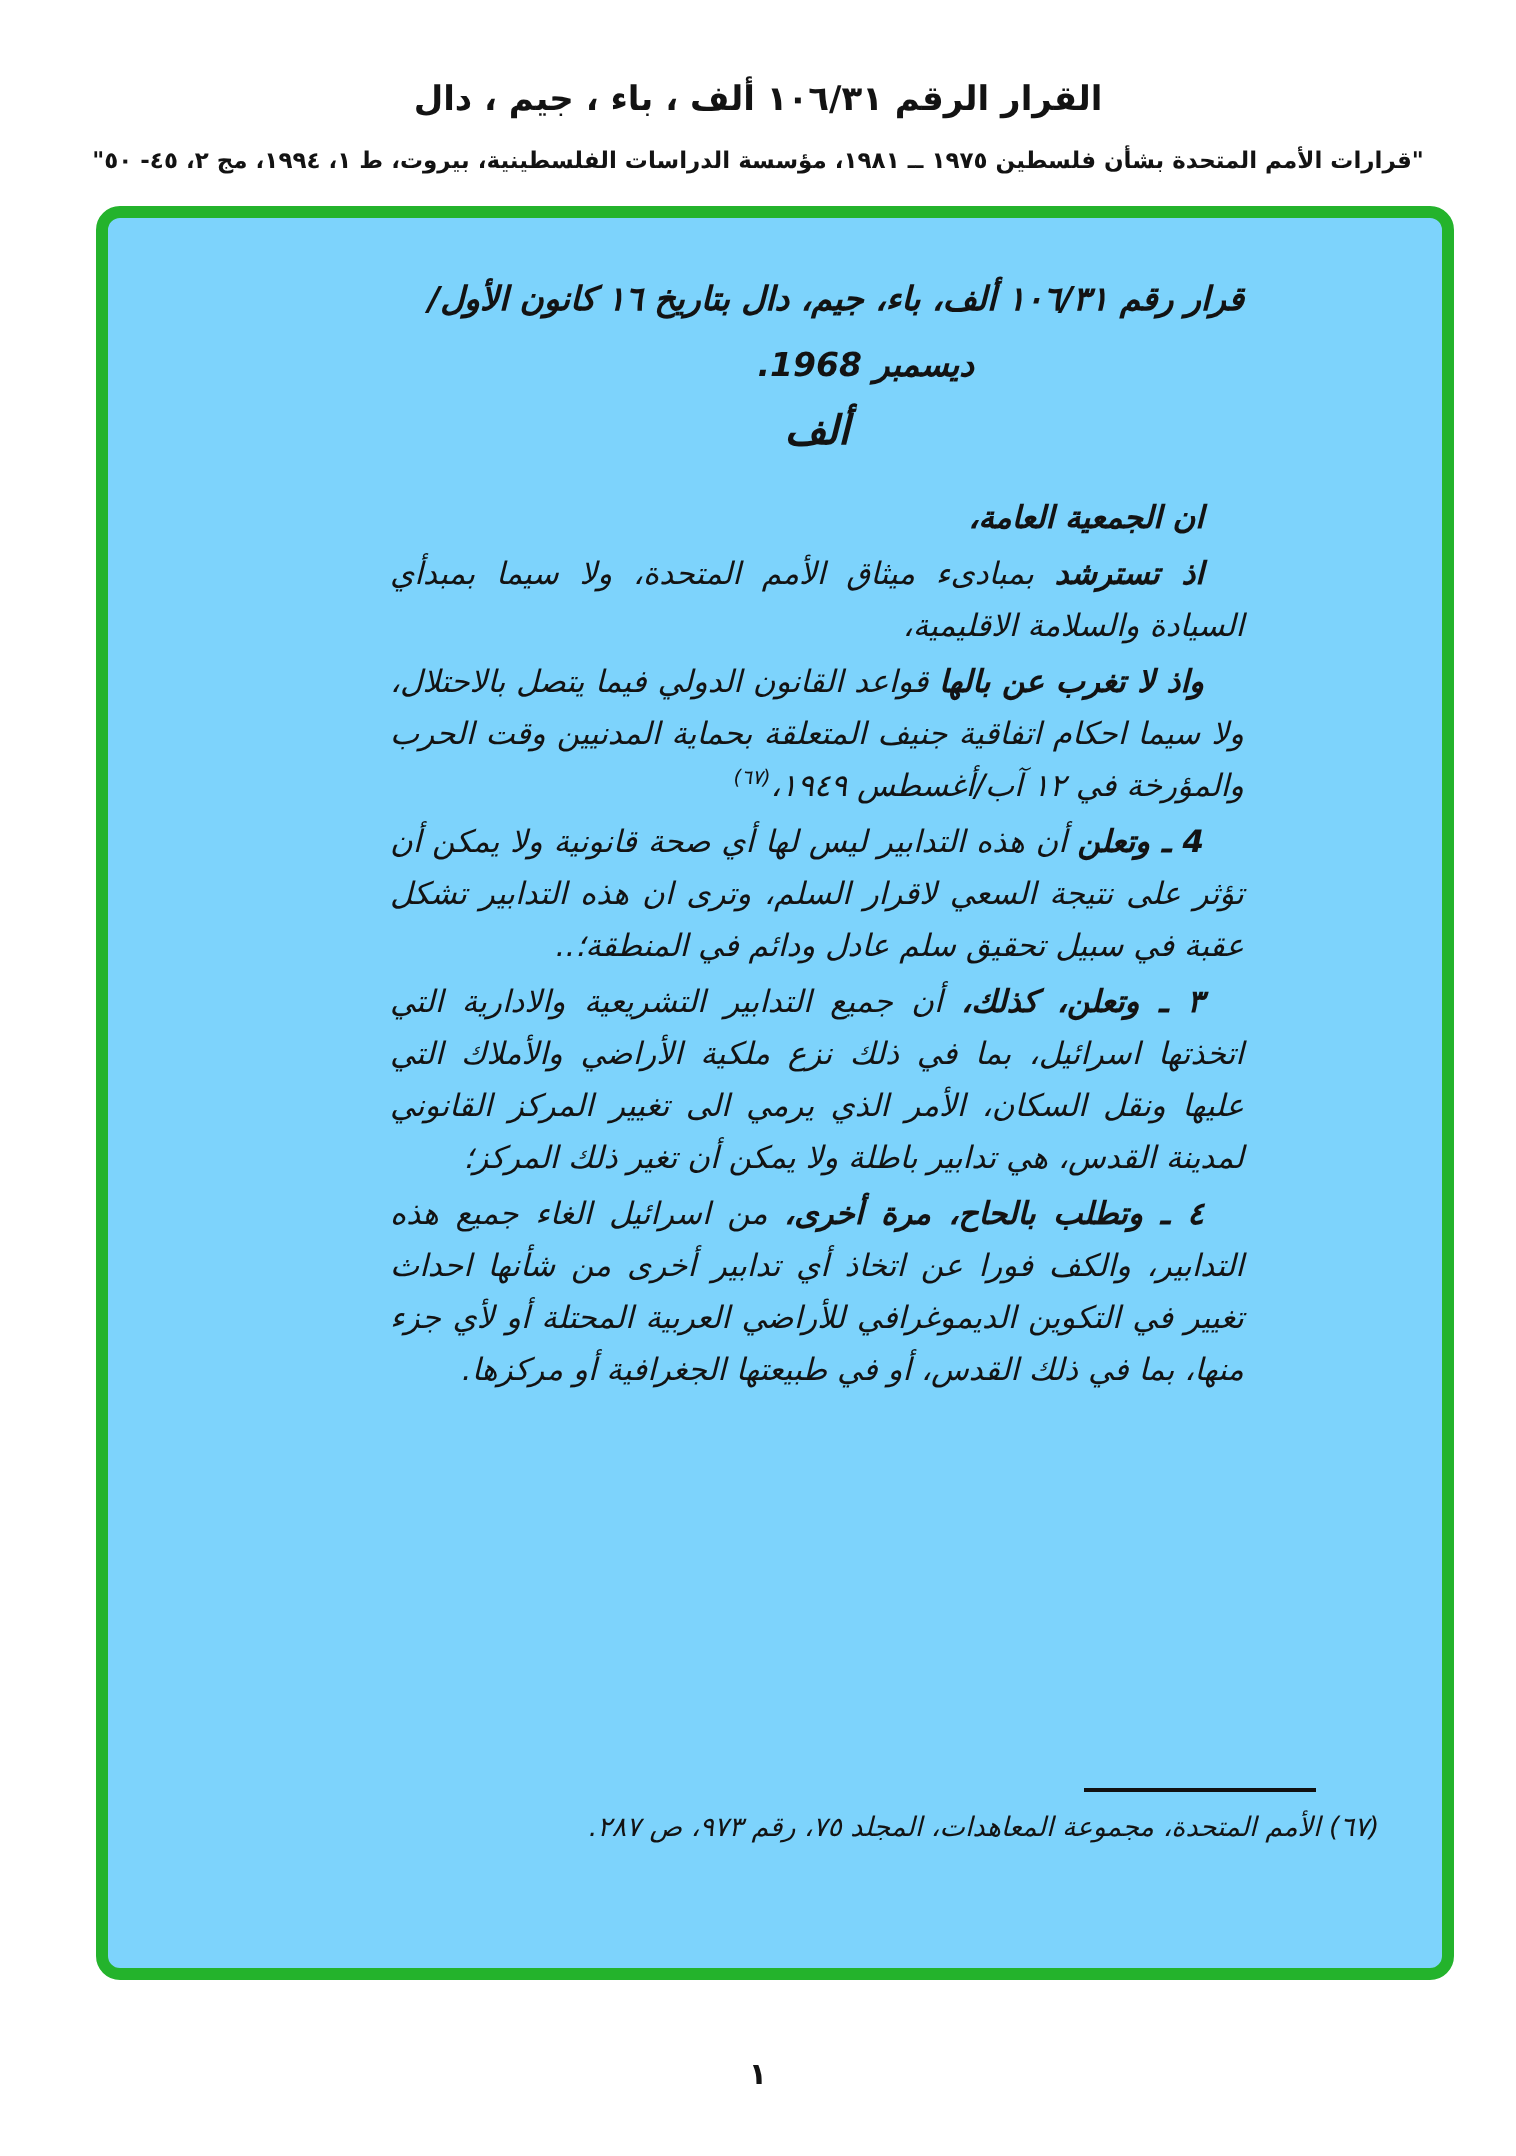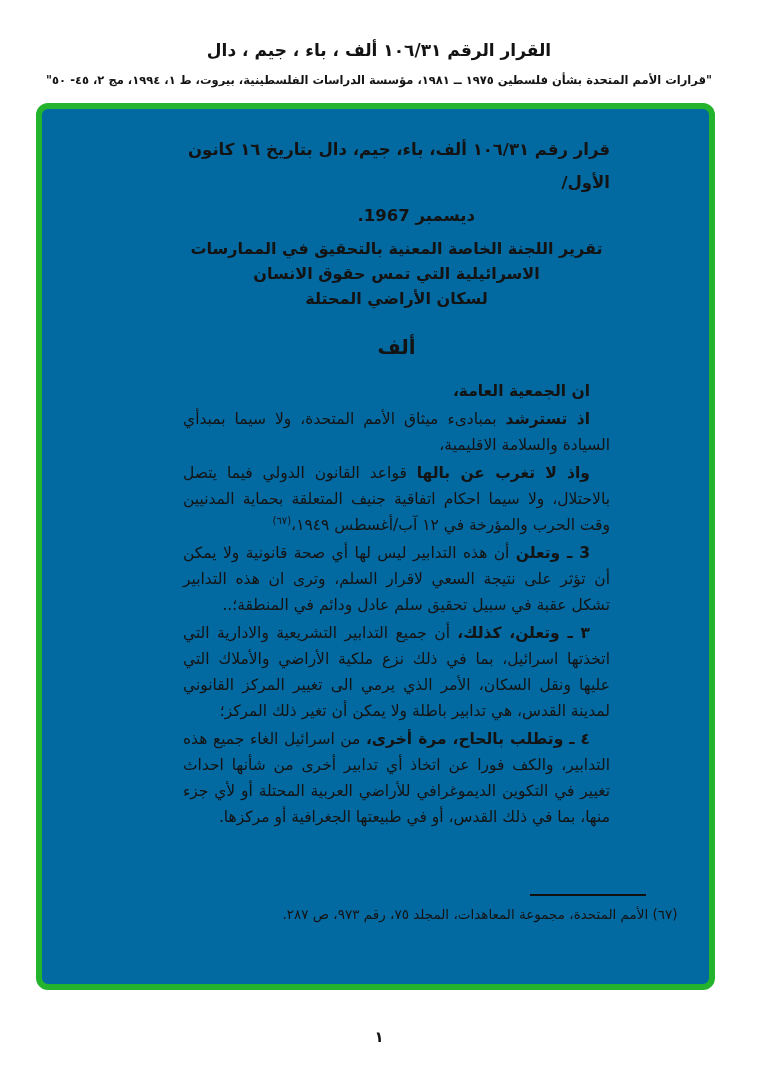--- a/index.html
+++ b/index.html
@@ -25,26 +25,27 @@
     position: absolute;
     top: 73px; left: 4px; right: 4px;
     text-align: center;
     direction: rtl;
     font-size: 11.5px;
     font-weight: bold;
     white-space: nowrap;
   }
   .frame {
     position: absolute;
-    left: 36px; top: 103px;
+    left: 48px; top: 103px;
     width: 679px; height: 887px;
     box-sizing: border-box;
     border: 6px solid #24b32c;
     border-radius: 12px;
-    background: #0369a1;
+    background: #7dd3fc;
+    font-style: italic;
   }
   .content {
     position: absolute;
     top: 0; left: 0; right: 0;
     box-sizing: border-box;
     padding: 24px 99px 0 141px;
     direction: rtl;
   }
   .intro { font-weight: bold; font-size: 16.5px; line-height: 33px; margin: 0 0 4px 0; }
   .intro-l1 { text-align: right; }
@@ -110,37 +111,34 @@
 
   <div class="header-title">القرار الرقم ١٠٦/٣١ ألف ، باء ، جيم ، دال</div>
 
   <div class="header-source">"قرارات الأمم المتحدة بشأن فلسطين ١٩٧٥ ــ ١٩٨١، مؤسسة الدراسات الفلسطينية، بيروت، ط ١، ١٩٩٤، مج ٢، ٤٥- ٥٠"</div>
 
   <div class="frame" style="border-color: rgb(36, 179, 44);">
     <div class="content">
 
       <div class="intro">
         <div class="intro-l1">قرار رقم ١٠٦/٣١ ألف، باء، جيم، دال بتاريخ ١٦ كانون الأول/</div>
-        <div class="intro-l2">ديسمبر 1967.</div>
+        <div class="intro-l2">ديسمبر 1968.</div>
       </div>
 
-      <div class="report-title">تقرير اللجنة الخاصة المعنية بالتحقيق في الممارسات
-الاسرائيلية التي تمس حقوق الانسان
-لسكان الأراضي المحتلة</div>
 
       <div class="section-letter">ألف</div>
 
       <p class="para"><b>ان الجمعية العامة،</b><span></span></p>
 
       <p class="para"><b>اذ تسترشد</b><span> بمبادىء ميثاق الأمم المتحدة، ولا سيما بمبدأي السيادة والسلامة الاقليمية،</span></p>
 
       <p class="para"><b>واذ لا تغرب عن بالها</b><span> قواعد القانون الدولي فيما يتصل بالاحتلال، ولا سيما احكام اتفاقية جنيف المتعلقة بحماية المدنيين وقت الحرب والمؤرخة في ١٢ آب/أغسطس ١٩٤٩،</span><span class="fn-ref">(٦٧)</span></p>
 
 
-      <p class="para"><b>3 ـ </b><b>وتعلن</b><span> أن هذه التدابير ليس لها أي صحة قانونية ولا يمكن أن تؤثر على نتيجة السعي لاقرار السلم، وترى ان هذه التدابير تشكل عقبة في سبيل تحقيق سلم عادل ودائم في المنطقة؛..</span></p>
+      <p class="para"><b>4 ـ </b><b>وتعلن</b><span> أن هذه التدابير ليس لها أي صحة قانونية ولا يمكن أن تؤثر على نتيجة السعي لاقرار السلم، وترى ان هذه التدابير تشكل عقبة في سبيل تحقيق سلم عادل ودائم في المنطقة؛..</span></p>
 
       <p class="para"><b>٣ ـ </b><b>وتعلن، كذلك،</b><span> أن جميع التدابير التشريعية والادارية التي اتخذتها اسرائيل، بما في ذلك نزع ملكية الأراضي والأملاك التي عليها ونقل السكان، الأمر الذي يرمي الى تغيير المركز القانوني لمدينة القدس، هي تدابير باطلة ولا يمكن أن تغير ذلك المركز؛</span></p>
 
       <p class="para"><b>٤ ـ </b><b>وتطلب بالحاح، مرة أخرى،</b><span> من اسرائيل الغاء جميع هذه التدابير، والكف فورا عن اتخاذ أي تدابير أخرى من شأنها احداث تغيير في التكوين الديموغرافي للأراضي العربية المحتلة أو لأي جزء منها، بما في ذلك القدس، أو في طبيعتها الجغرافية أو مركزها.</span></p>
 
     </div>
 
     <div class="footnote">
       <div class="fn-rule"></div>
       <div class="fn-text">(٦٧) الأمم المتحدة، مجموعة المعاهدات، المجلد ٧٥، رقم ٩٧٣، ص ٢٨٧.</div>

